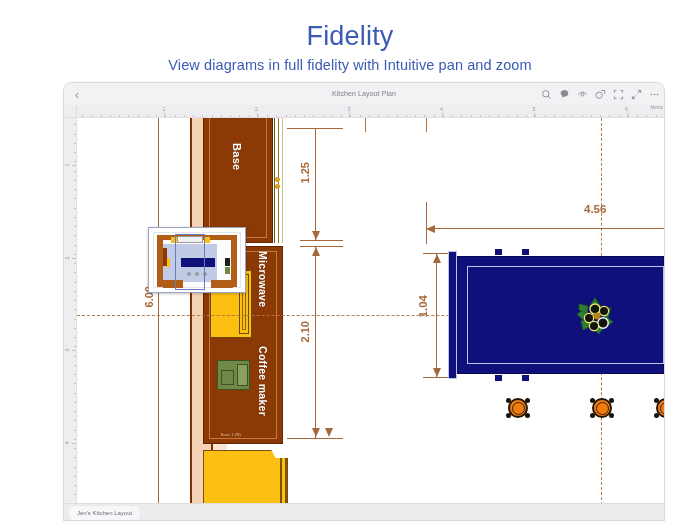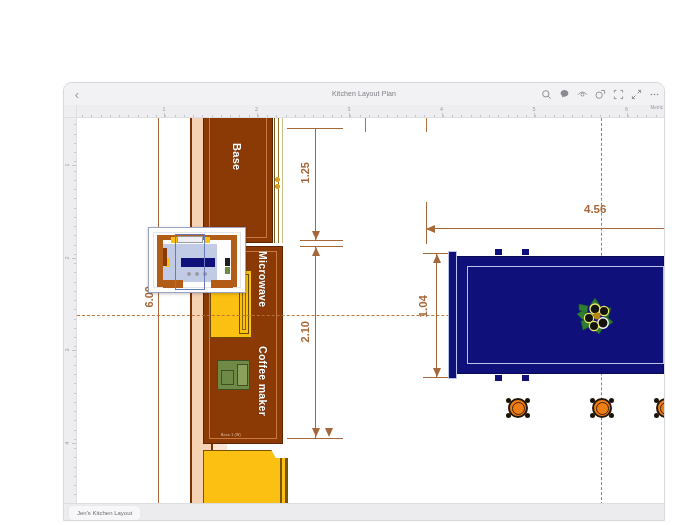--- a/index.html
+++ b/index.html
@@ -140,20 +140,22 @@
     background:#f7f7f9;border-radius:3px;font-size:6px;color:#6d6d76;
     box-shadow:0 0 1px rgba(0,0,0,.14);
   }
 
   .plant{position:absolute;}
 </style>
 </head>
 <body>
 
 <div class="promo">
+  <div class="promo-title">Fidelity</div>
+  <div class="promo-sub">View diagrams in full fidelity with Intuitive pan and zoom</div>
 </div>
 
 <div class="device">
 
   <div class="appbar">
     <div class="back-btn">‹</div>
     <div class="doc-title">Kitchen Layout Plan</div>
     <div class="tools">
       <span class="ti">
         <svg viewBox="0 0 16 16" fill="none" stroke="currentColor" stroke-width="1.4">

